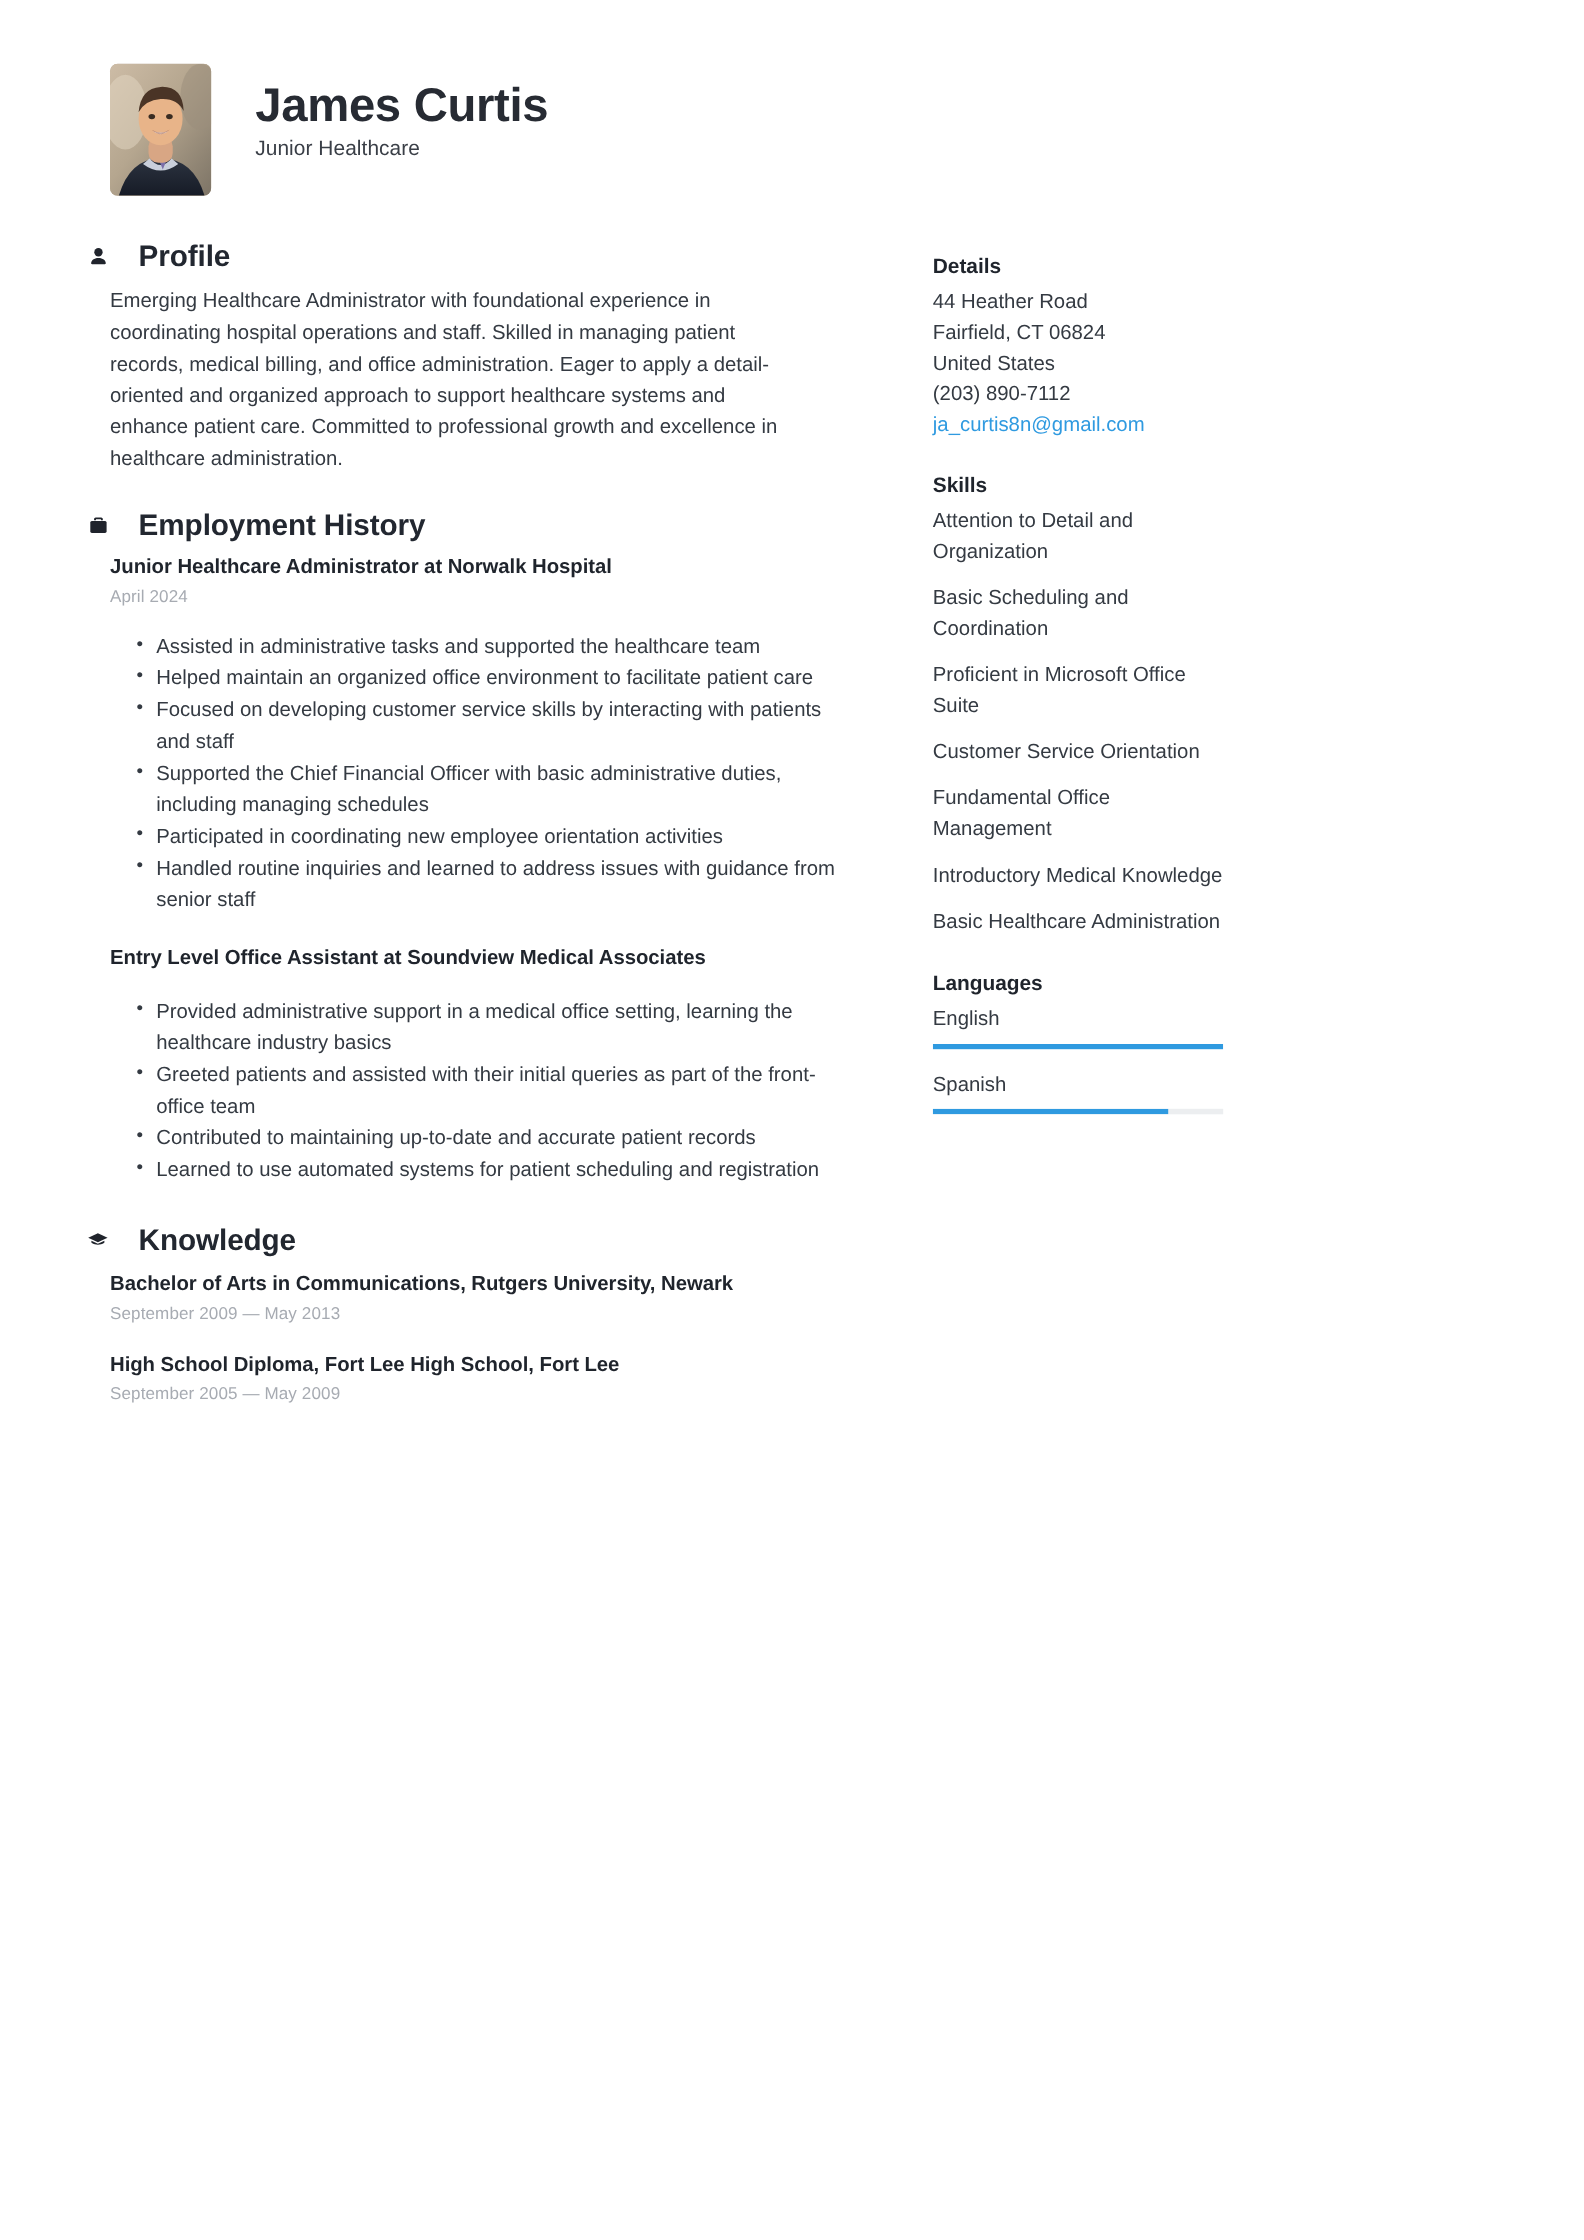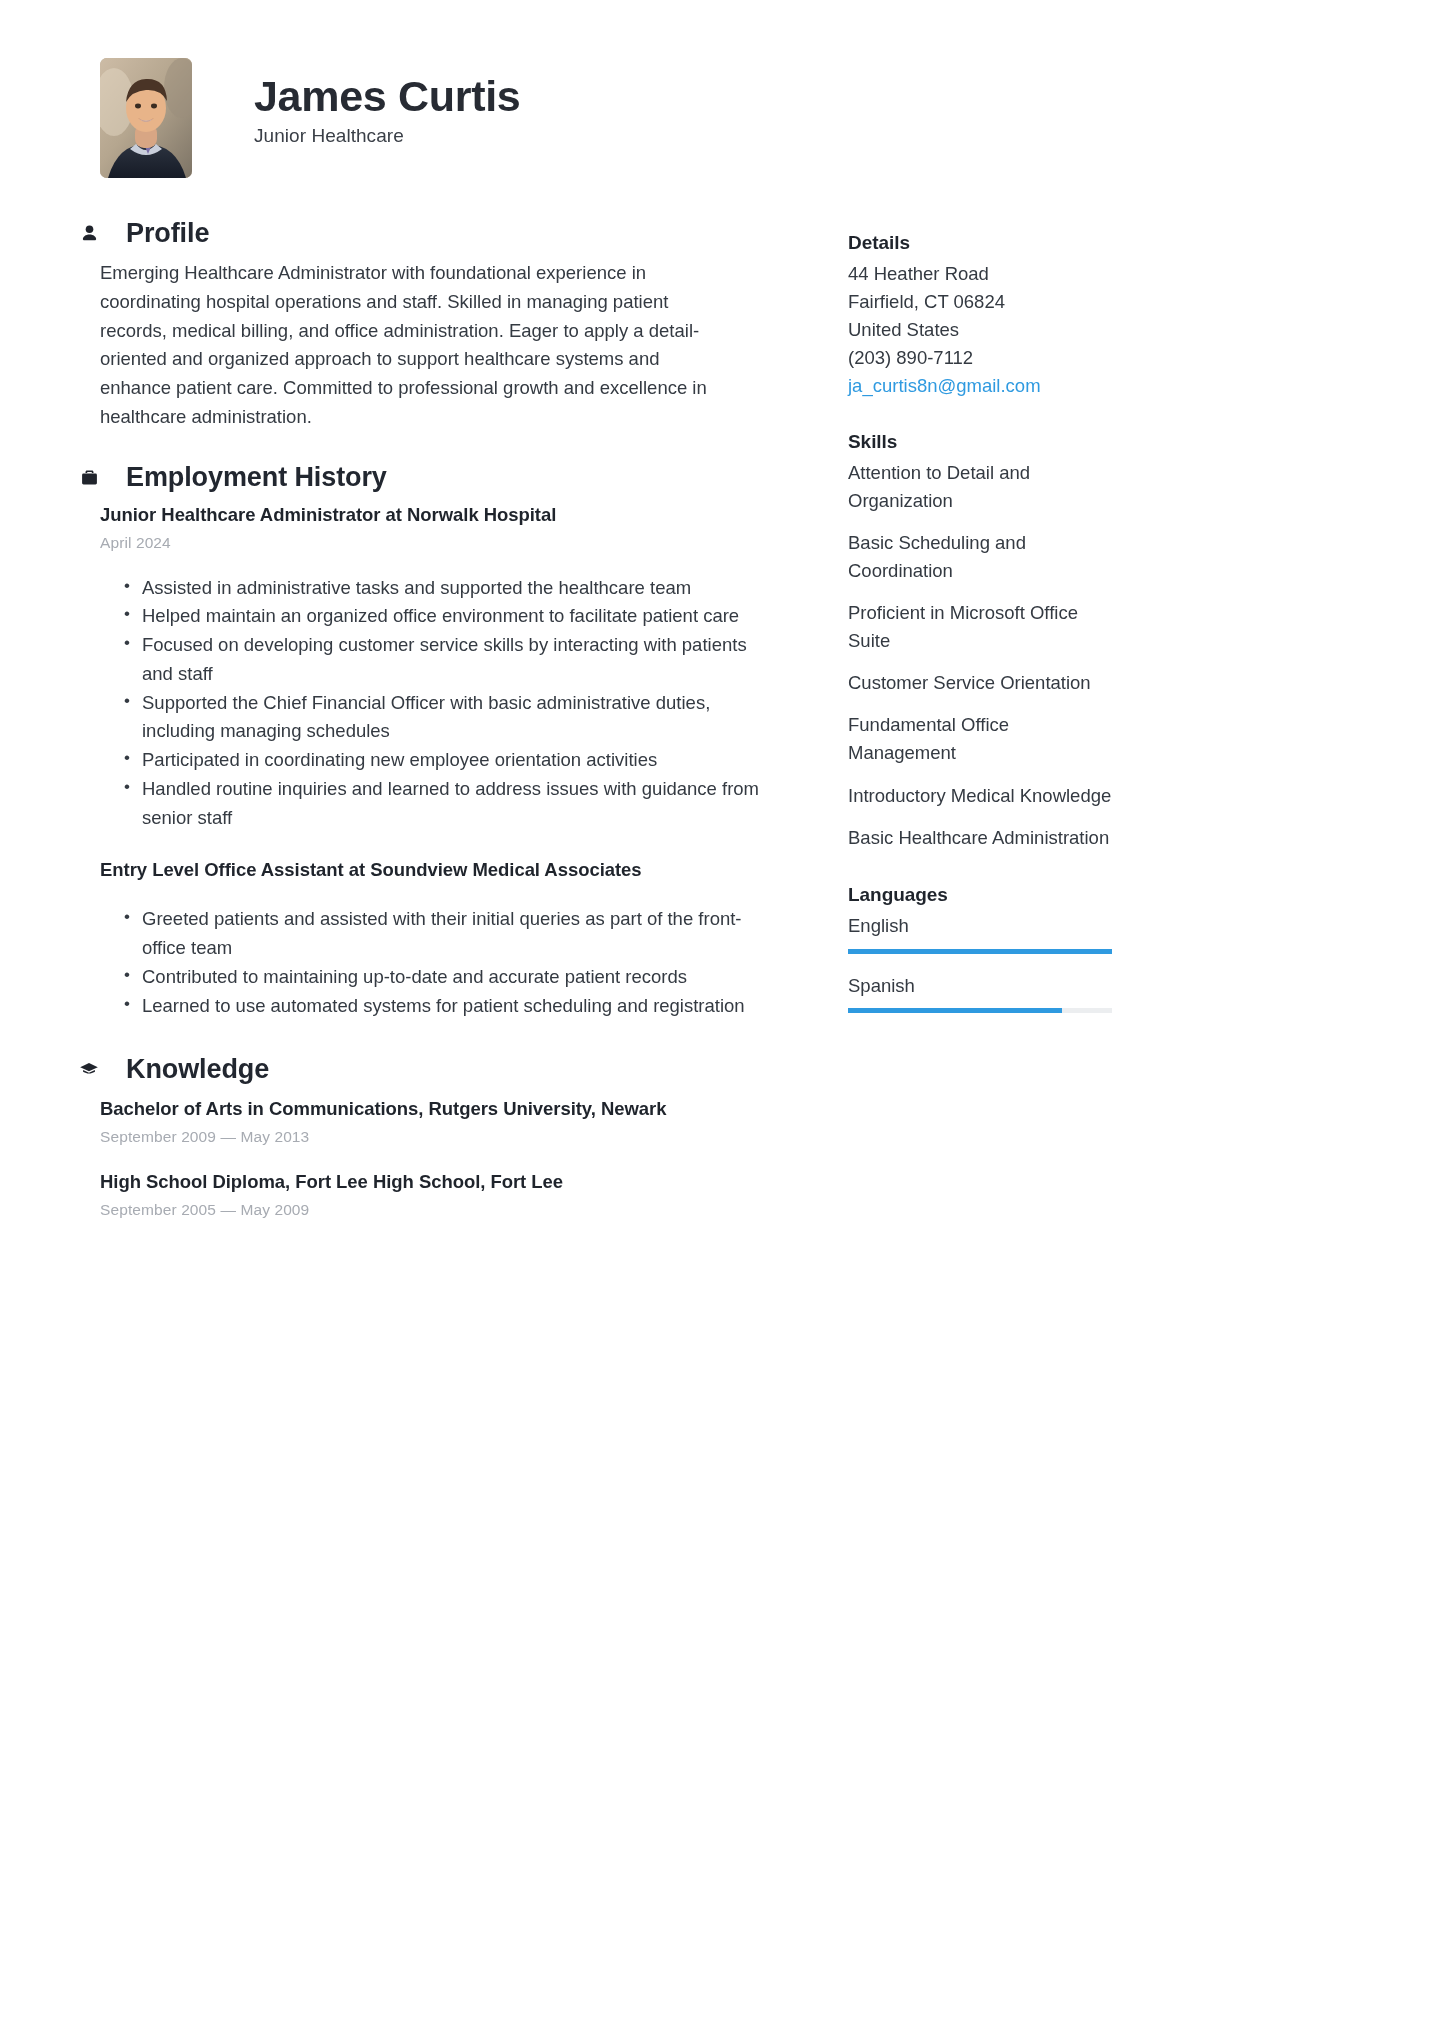--- a/index.html
+++ b/index.html
@@ -35,21 +35,21 @@
     height: 120px;
     border-radius: 7px;
     overflow: hidden;
     flex: 0 0 auto;
     background: #b9a893;
     position: relative;
   }
   .avatar svg { display: block; width: 100%; height: 100%; }
 
   .header-text {
-    padding-left: 62px;
+    padding-left: 40px;
     padding-top: 14px;
   }
 
   .full-name {
     font-size: 43px;
     font-weight: 700;
     letter-spacing: -0.3px;
     color: #272b33;
     line-height: 1.12;
   }
@@ -296,20 +296,21 @@
               <li>Focused on developing customer service skills by interacting with patients and staff</li>
               <li>Supported the Chief Financial Officer with basic administrative duties, including managing schedules</li>
               <li>Participated in coordinating new employee orientation activities</li>
               <li>Handled routine inquiries and learned to address issues with guidance from senior staff</li>
             </ul>
           </div>
 
           <div class="entry" style="margin-top:26px;">
             <div class="entry-title">Entry Level Office Assistant at Soundview Medical Associates</div>
             <ul class="bullets">
+              <li>Provided administrative support in a medical office setting, learning the healthcare industry basics</li>
               <li>Greeted patients and assisted with their initial queries as part of the front-office team</li>
               <li>Contributed to maintaining up-to-date and accurate patient records</li>
               <li>Learned to use automated systems for patient scheduling and registration</li>
             </ul>
           </div>
 
         </div>
       </div>
 
       <div class="section">

